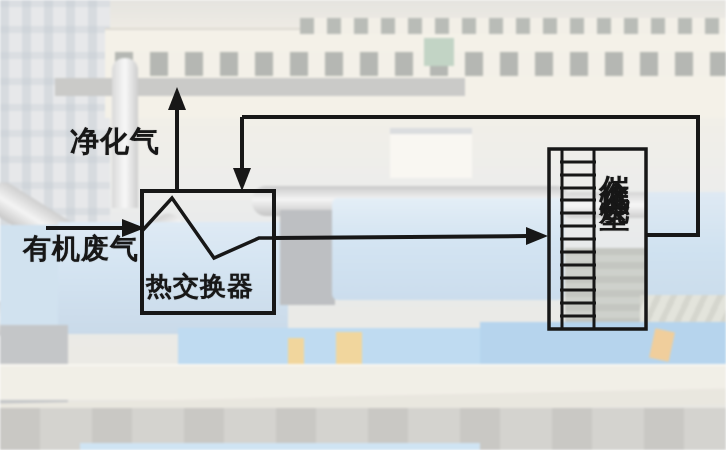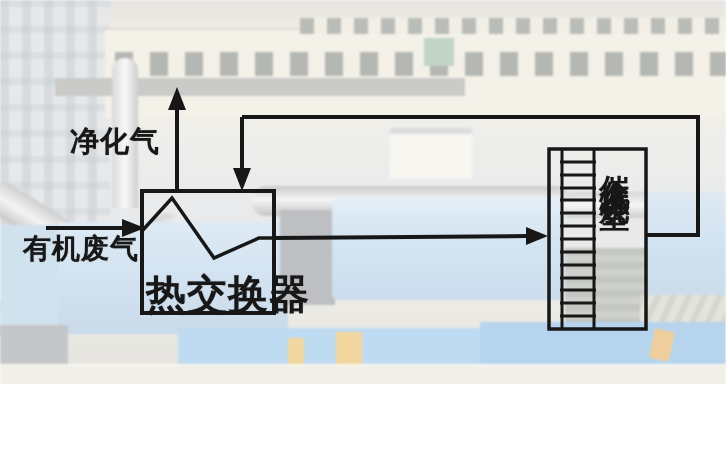--- a/index.html
+++ b/index.html
@@ -1,17 +1,17 @@
 <!DOCTYPE html>
 <html><head>
 <meta charset="utf-8">
 <style>
   html,body{margin:0;padding:0;background:#ffffff;}
   #stage{
-    position:relative;width:726px;height:384px;overflow:hidden;
+    position:relative;width:726px;height:450px;overflow:hidden;
     font-family:"Liberation Sans",sans-serif;
     text-decoration:underline;
   }
   
   #bg{position:absolute;inset:0;filter:blur(1.1px);}
   .sh{position:absolute;}
   .bg-base{inset:0;background:linear-gradient(180deg,#c9c6be 0%,#ded8c8 7%,#e4decd 22%,#dadad6 40%,#cfd3d6 55%,#d6d4c8 80%,#c6c4bc 100%);}
   .left-building{left:0;top:0;width:110px;height:235px;background:
     repeating-linear-gradient(90deg,rgba(130,145,160,.45) 0 9px,transparent 9px 22px),
     repeating-linear-gradient(180deg,rgba(130,145,160,.35) 0 7px,transparent 7px 26px),#cdd0d4;}
@@ -46,21 +46,21 @@
   .bottom-strip-blue{left:80px;top:443px;width:400px;height:7px;background:#9cc6e6;}
   #bg-fade{position:absolute;inset:0;background:rgba(255,255,255,0.52);}
   
   #diagram-svg{position:absolute;left:0;top:0;}
   .lbl{
     position:absolute;color:#171717;font-weight:900;line-height:1.05;
     white-space:nowrap;text-shadow:0 0 1px rgba(20,20,20,.55);
   }
   #purified-gas-label{left:70px;top:126px;font-size:29px;letter-spacing:1px;}
   #organic-waste-gas-label{left:23px;top:234px;font-size:28px;letter-spacing:1px;}
-  #heat-exchanger-label{left:146px;top:273px;font-size:40px;letter-spacing:1px;}
+  #heat-exchanger-label{left:146px;top:273px;font-size:26px;letter-spacing:1px;}
   #catalytic-label{
     left:599px;top:151px;height:182px;font-size:30px;
     writing-mode:vertical-rl;text-orientation:upright;letter-spacing:6px;
   }
 </style>
 </head>
 <body>
 
 <div id="stage">
 

